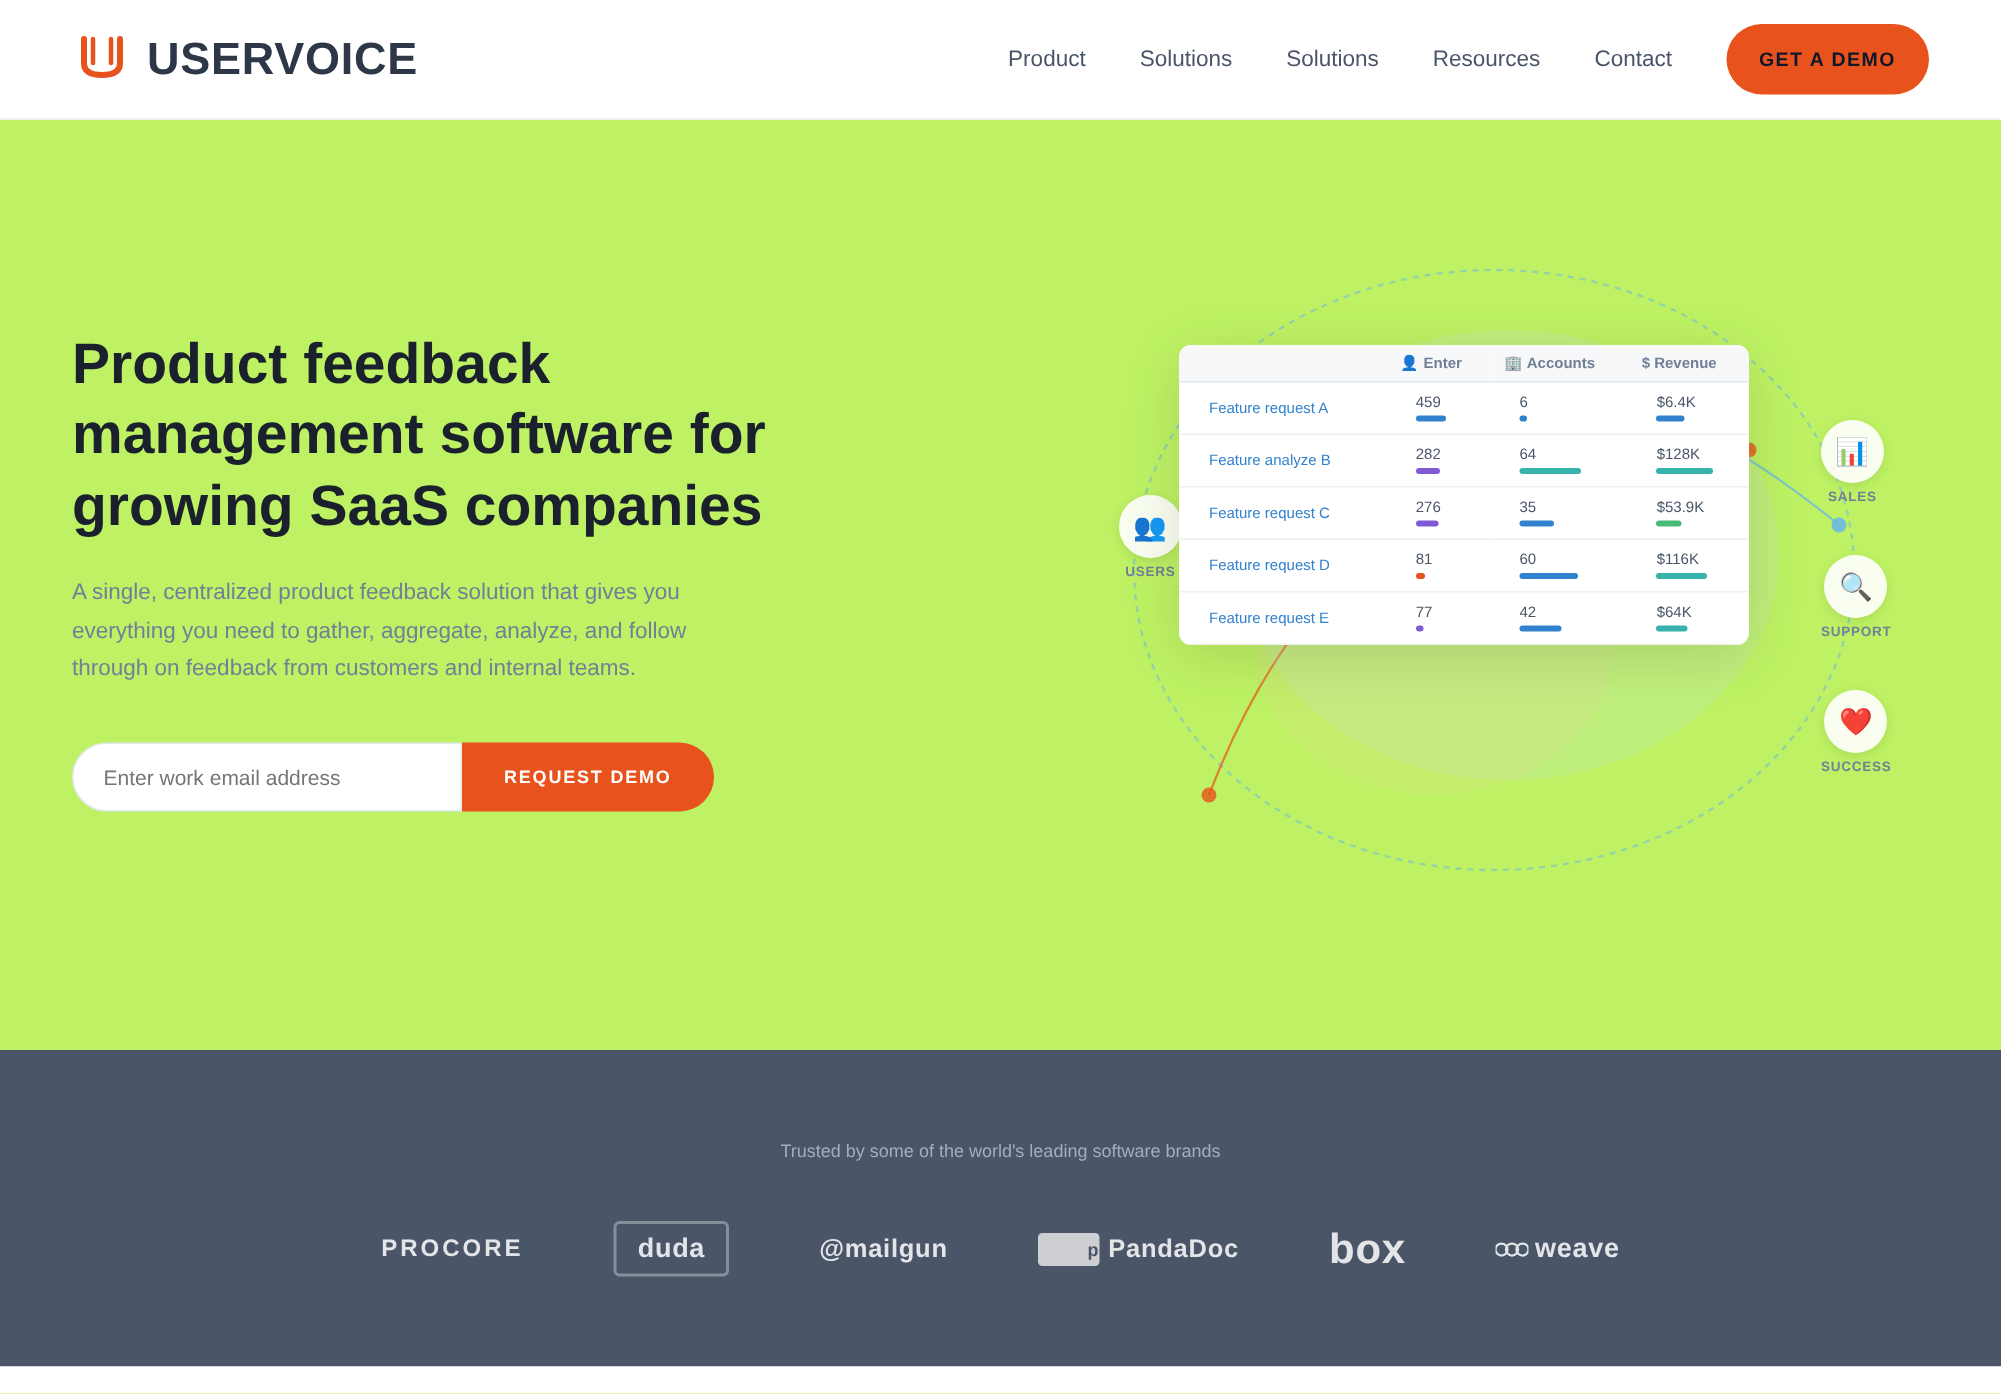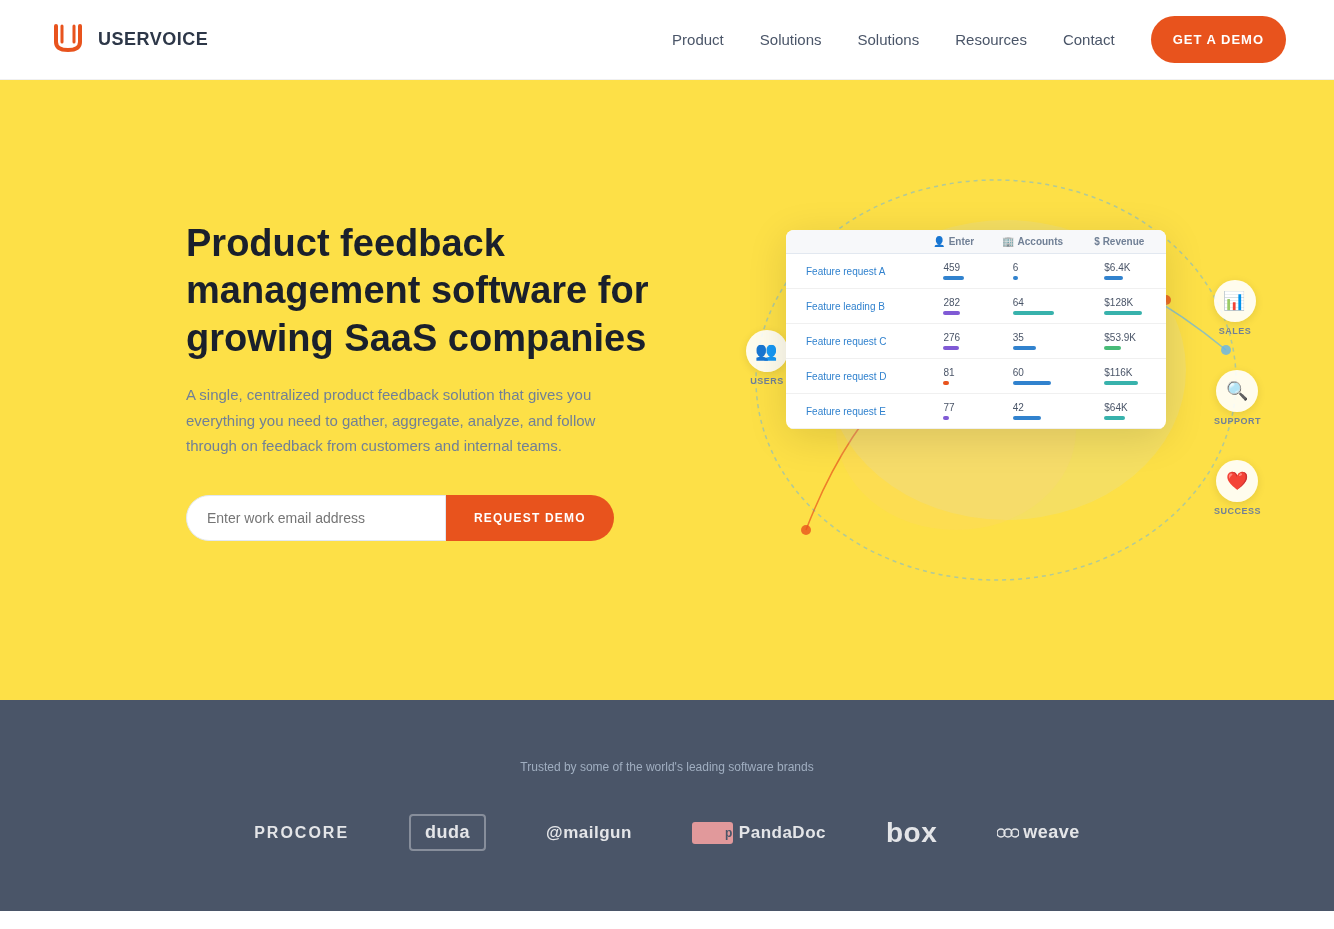--- a/index.html
+++ b/index.html
@@ -5,33 +5,33 @@
     * { margin: 0; padding: 0; box-sizing: border-box; }
     body { font-family: -apple-system, BlinkMacSystemFont, 'Segoe UI', sans-serif; background: #fff; overflow-x: hidden; }
 
     
     .navbar {
       display: flex; align-items: center; justify-content: space-between;
       padding: 0 48px; height: 80px; background: #fff;
       border-bottom: 1px solid #f0f0f0;
     }
     .navbar-logo { display: flex; align-items: center; gap: 10px; text-decoration: none; }
-    .navbar-logo-text { font-size: 18px; font-weight: 700; color: #2d3748; letter-spacing: 0.5px; }
+    .navbar-logo-text { font-size: 30px; font-weight: 700; color: #2d3748; letter-spacing: 0.5px; }
     .navbar-links { display: flex; align-items: center; gap: 36px; }
     .navbar-links a { text-decoration: none; color: #4a5568; font-size: 15px; font-weight: 500; }
     .btn-demo {
-      background: #e8531d; color: #ffffff; border: none; padding: 16px 22px;
+      background: #e8531d; color: #0f172a; border: none; padding: 16px 22px;
       border-radius: 30px; font-size: 13px; font-weight: 700; letter-spacing: 1px;
       cursor: pointer; text-transform: uppercase;
     }
 
     
     .hero {
-      display: flex; align-items: center; justify-content: flex-end;
-      padding: 60px 48px 80px; background: #fde047; min-height: 620px; position: relative; overflow: hidden;
+      display: flex; align-items: center; justify-content: space-between;
+      padding: 60px 48px 80px; background: #bef264; min-height: 620px; position: relative; overflow: hidden;
     }
     .hero-left { max-width: 520px; z-index: 2; }
     .hero-title { font-size: 38px; font-weight: 800; color: #1a202c; line-height: 1.25; margin-bottom: 20px; }
     .hero-subtitle { font-size: 15px; color: #718096; line-height: 1.7; margin-bottom: 36px; max-width: 460px; }
     .hero-form { display: flex; gap: 0; }
     .hero-input {
       padding: 14px 20px; border: 1px solid #e2e8f0; border-radius: 30px 0 0 30px;
       font-size: 14px; color: #a0aec0; outline: none; width: 260px; background: #fff;
     }
     .hero-btn {
@@ -184,21 +184,21 @@
     <td>
       6
       <div class="bar" style="width:10%;background:#3182ce"></div>
     </td>
     <td>
       $6.4K
       <div class="bar" style="width:45%;background:#3182ce"></div>
     </td>
   </tr>
             <tr>
-    <td style="color:#3182ce;font-weight:500;">Feature leading B</td>
+    <td style="color:#3182ce;font-weight:500;">Feature analyze B</td>
     <td>
       282
       <div class="bar" style="width:55%;background:#805ad5"></div>
     </td>
     <td>
       64
       <div class="bar" style="width:80%;background:#38b2ac"></div>
     </td>
     <td>
       $128K
@@ -256,21 +256,21 @@
   </div>
 </section>
 
 <section class="trusted-bar">
   <p class="trusted-title">Trusted by some of the world's leading software brands</p>
   <div class="trusted-logos">
     <div class="logo-item logo-procore">PROCORE</div>
     <div class="logo-item logo-duda">duda</div>
     <div class="logo-item logo-mailgun">@mailgun</div>
     <div class="logo-item logo-pandadoc">
-      <span style="background:#fca5a5;color:#4a5568;width:22px;height:22px;border-radius:3px;display:flex;align-items:center;justify-content:center;font-size:12px;font-weight:900;padding-left:41px;">pd</span>
+      <span style="background:#e5e5e5;color:#4a5568;width:22px;height:22px;border-radius:3px;display:flex;align-items:center;justify-content:center;font-size:12px;font-weight:900;padding-left:41px;">pd</span>
       PandaDoc
     </div>
     <div class="logo-item logo-box">box</div>
     <div class="logo-item logo-weave">
       <svg width="22" height="14" viewBox="0 0 22 14">
         <circle cx="4" cy="7" r="4" fill="none" stroke="#fff" stroke-width="1.5"></circle>
         <circle cx="18" cy="7" r="4" fill="none" stroke="#fff" stroke-width="1.5"></circle>
         <circle cx="11" cy="7" r="4" fill="none" stroke="#fff" stroke-width="1.5"></circle>
       </svg>
       weave

